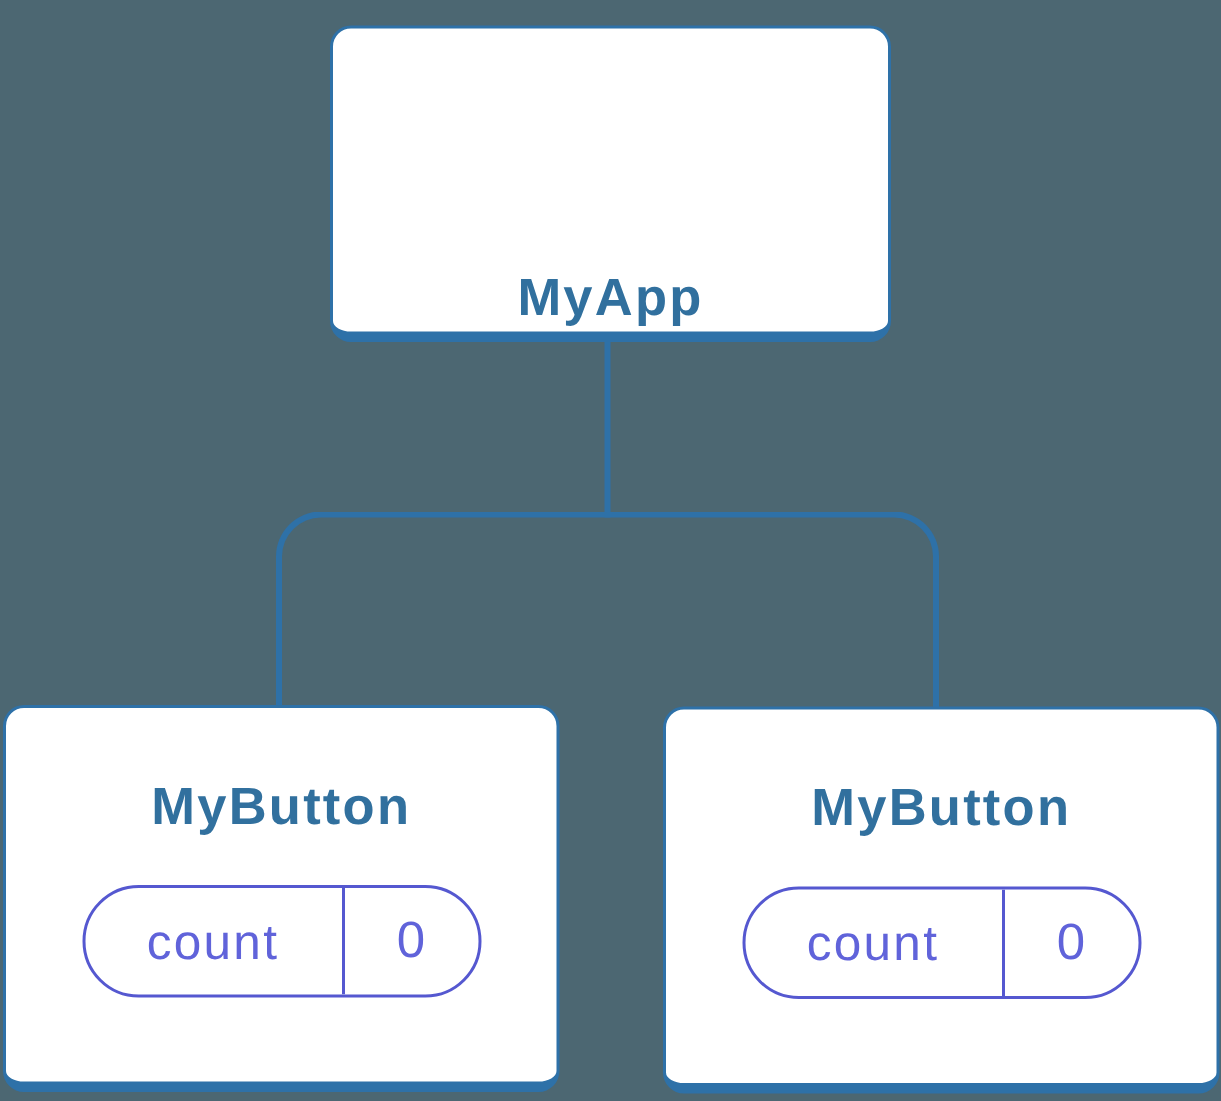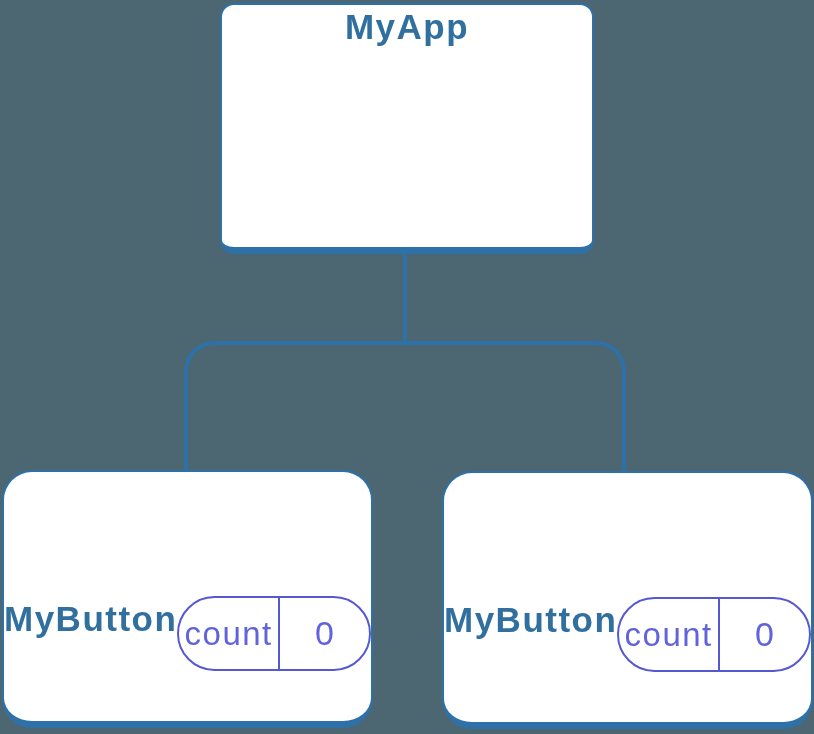--- a/index.html
+++ b/index.html
@@ -45,35 +45,34 @@
   
   .node {
     position: absolute;
     background: var(--box-bg);
     border: 2px solid var(--blue-line);
     border-bottom-width: 7px;
     border-radius: 14px;
   }
   .node-root {
     left: 220px;
-    top: 3px;
+    top: 17px;
     width: 374px;
-    height: 251px;
+    height: 211px;
     display: flex;
-    align-items: flex-start;
+    align-items: flex-end;
     justify-content: center;
   }
   .node-child {
     width: 371px;
     height: 258px;
     display: flex;
-    flex-direction: row;
+    flex-direction: column;
     align-items: center;
     padding-top: 44px;
-    border-radius: 30px;
   }
   .node-child-left  { left: 2px;   top: 470px; }
   .node-child-right { left: 442px; top: 471px; }
   .node-label {
     color: var(--blue-text);
     font-size: 35px;
     font-weight: 600;
     letter-spacing: 1.5px;
     line-height: 44px;
     white-space: nowrap;

